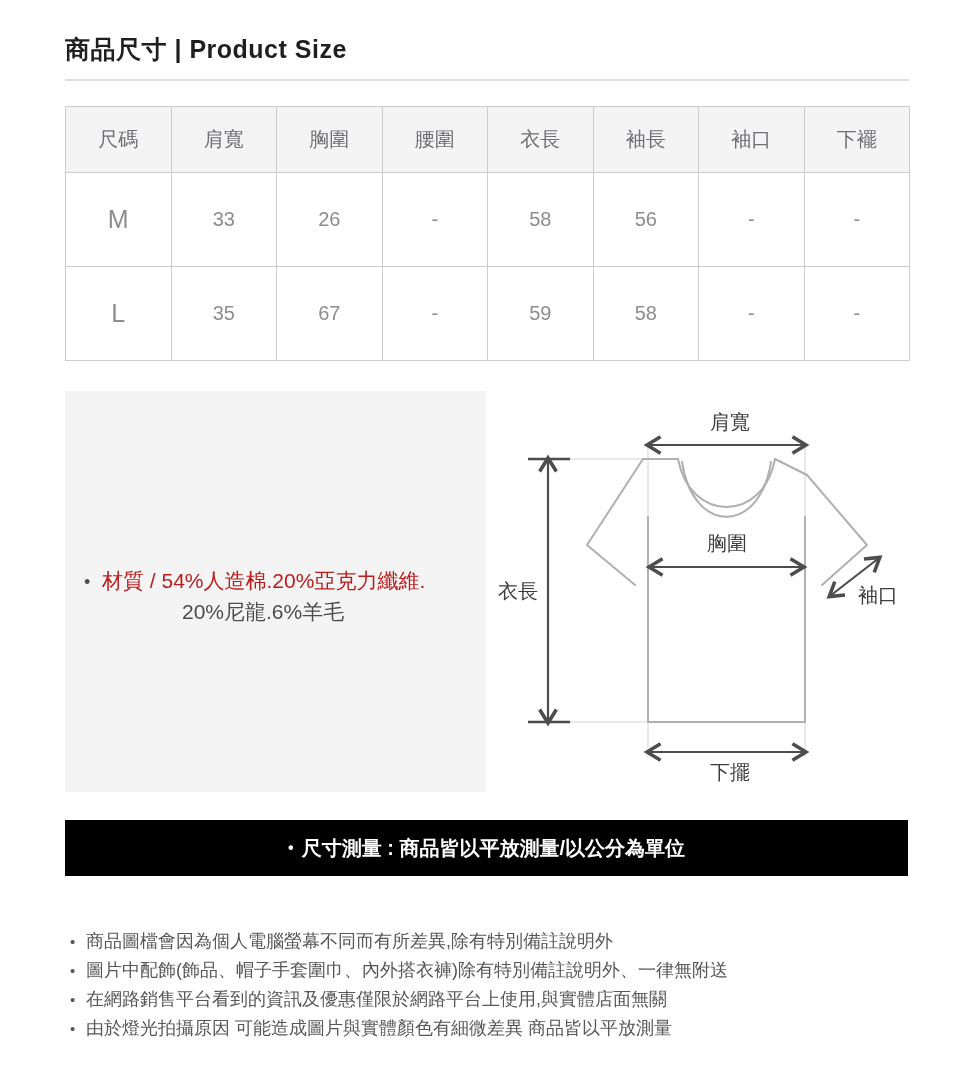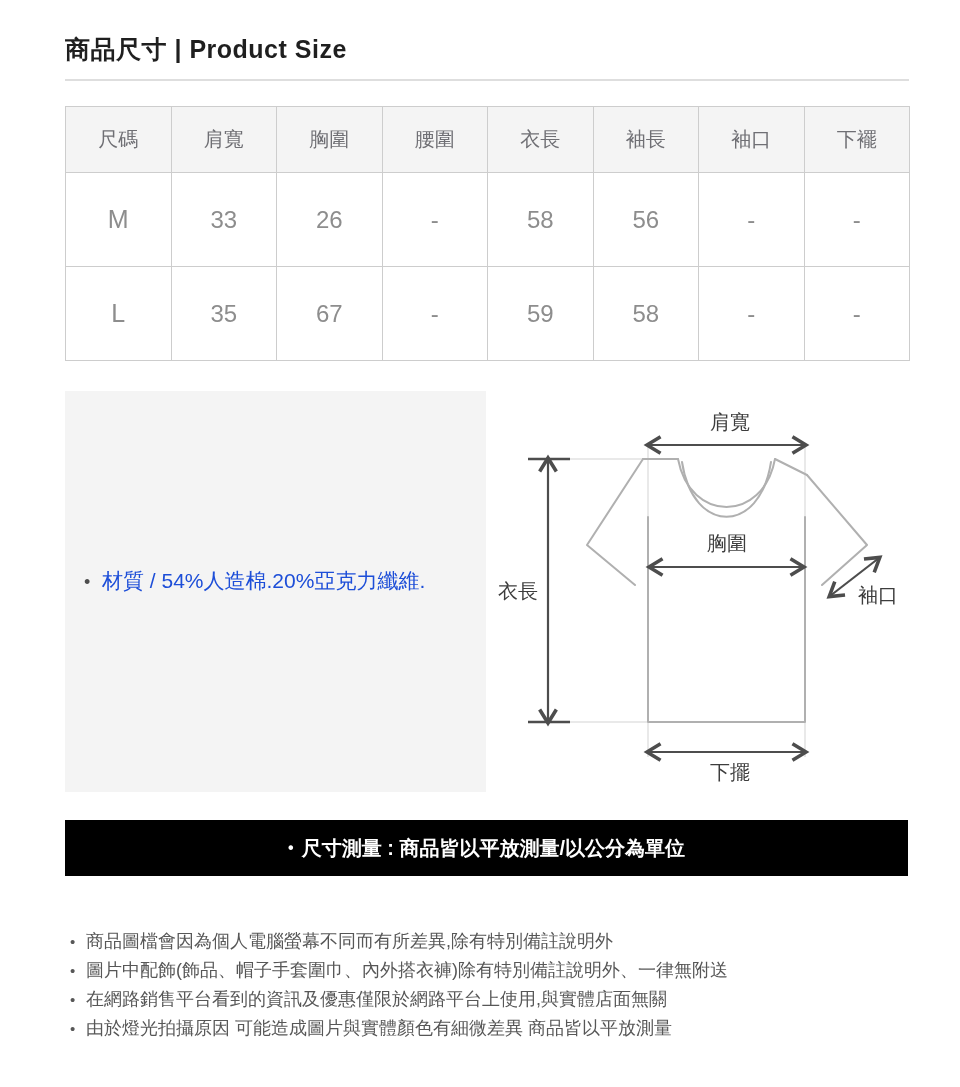--- a/index.html
+++ b/index.html
@@ -28,37 +28,37 @@
     border-collapse:collapse; table-layout:fixed;
   }
   .size-table th, .size-table td {
     border:1px solid #cdcdcd; text-align:center; vertical-align:middle;
   }
   .size-table th {
     height:66px; background:#f4f4f4; color:#6f6f74;
     font-size:20px; font-weight:400;
   }
   .size-table td {
-    height:94px; color:#8d8d8d; font-size:24px; font-weight:400;
+    height:94px; color:#8d8d8d; font-size:20px; font-weight:400;
     background:#fff;
   }
   .size-table td.size-col { font-size:25px; }
 
   
   .material-box {
     position:absolute; left:65px; top:391px; width:421px; height:401px;
     background:#f4f4f4;
   }
   .material-bullet {
     position:absolute; left:19px; top:181px;
     font-size:18px; color:#4d4d4d;
   }
   .material-line1 {
     position:absolute; left:37px; top:176px;
-    font-size:21px; color:#1d4ed8; white-space:nowrap;
+    font-size:21px; color:#b91c1c; white-space:nowrap;
   }
   .material-line2 {
     position:absolute; left:117px; top:207px;
     font-size:21px; color:#4d4d4d; white-space:nowrap;
   }
 
   
   .diagram-svg { position:absolute; left:490px; top:395px; }
   .diagram-svg text {
     font-family:"Liberation Sans","DejaVu Sans",sans-serif;
@@ -127,20 +127,21 @@
         <td>58</td>
         <td>-</td>
         <td>-</td>
       </tr>
     </tbody>
   </table>
 
   <div class="material-box">
     <span class="material-bullet">•</span>
     <div class="material-line1">材質 / 54%人造棉.20%亞克力纖維.</div>
+    <div class="material-line2">20%尼龍.6%羊毛</div>
   </div>
 
   <svg class="diagram-svg" width="450" height="405" viewBox="0 0 450 405" aria-hidden="true">
     <defs>
       <marker id="ah" viewBox="0 0 10 10" refX="7.5" refY="5" markerWidth="9.5" markerHeight="9.5" orient="auto-start-reverse">
         <path d="M1.5,1 L8,5 L1.5,9" fill="none" stroke="#4d4d4d" stroke-width="1.7"></path>
       </marker>
     </defs>
 
     <g stroke="#e2e2e2" stroke-width="1.5">

